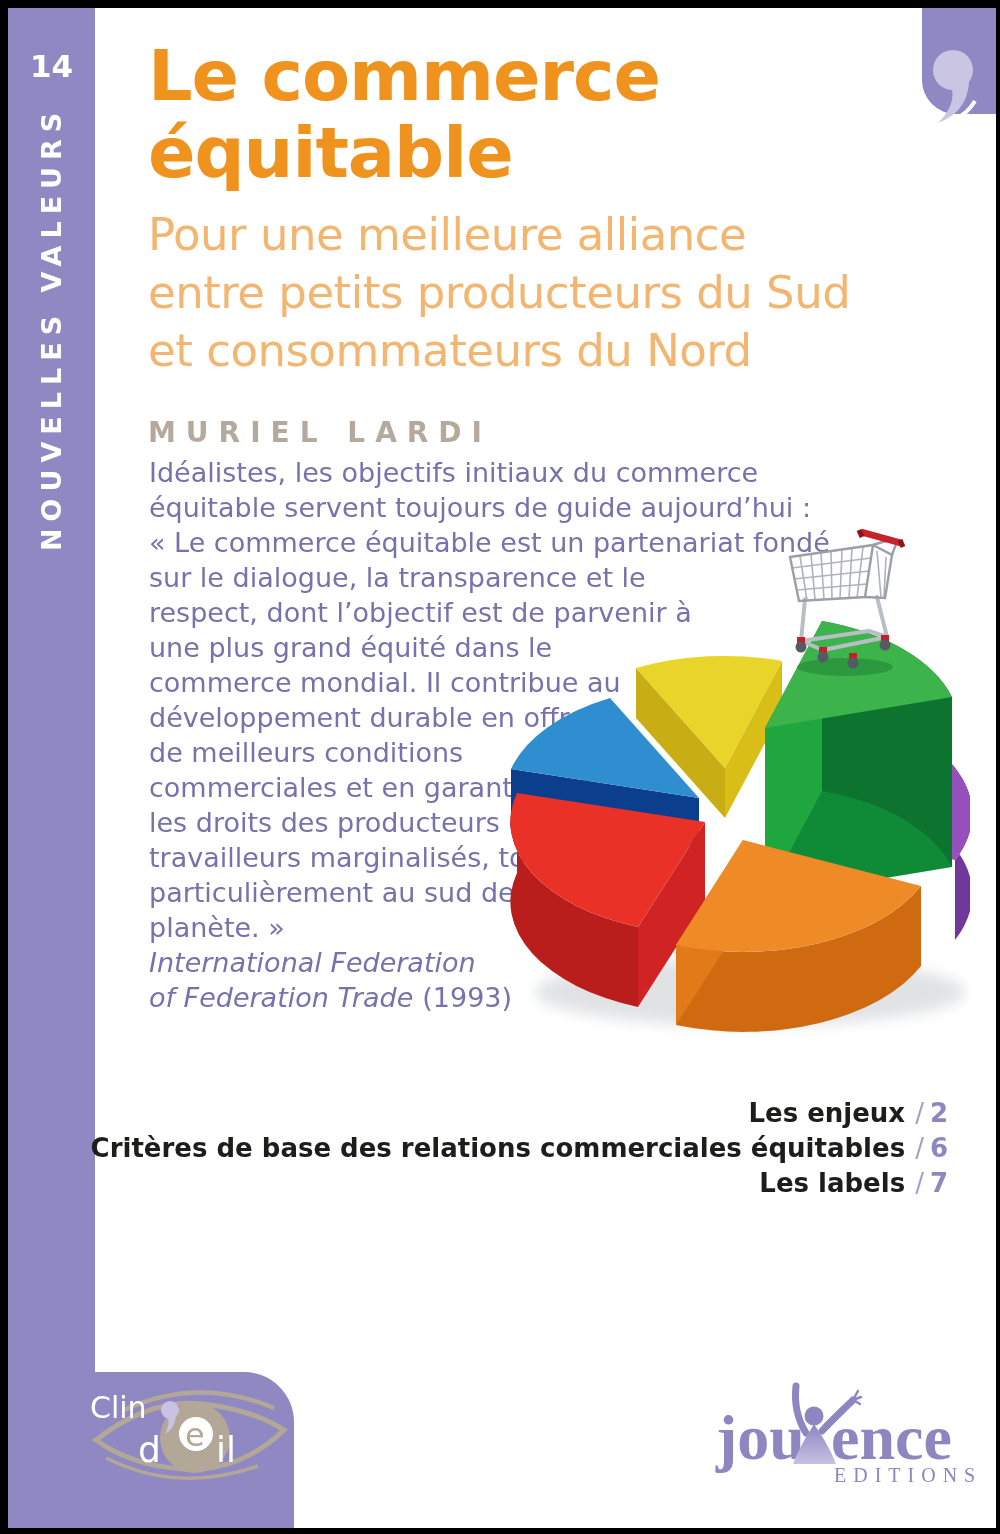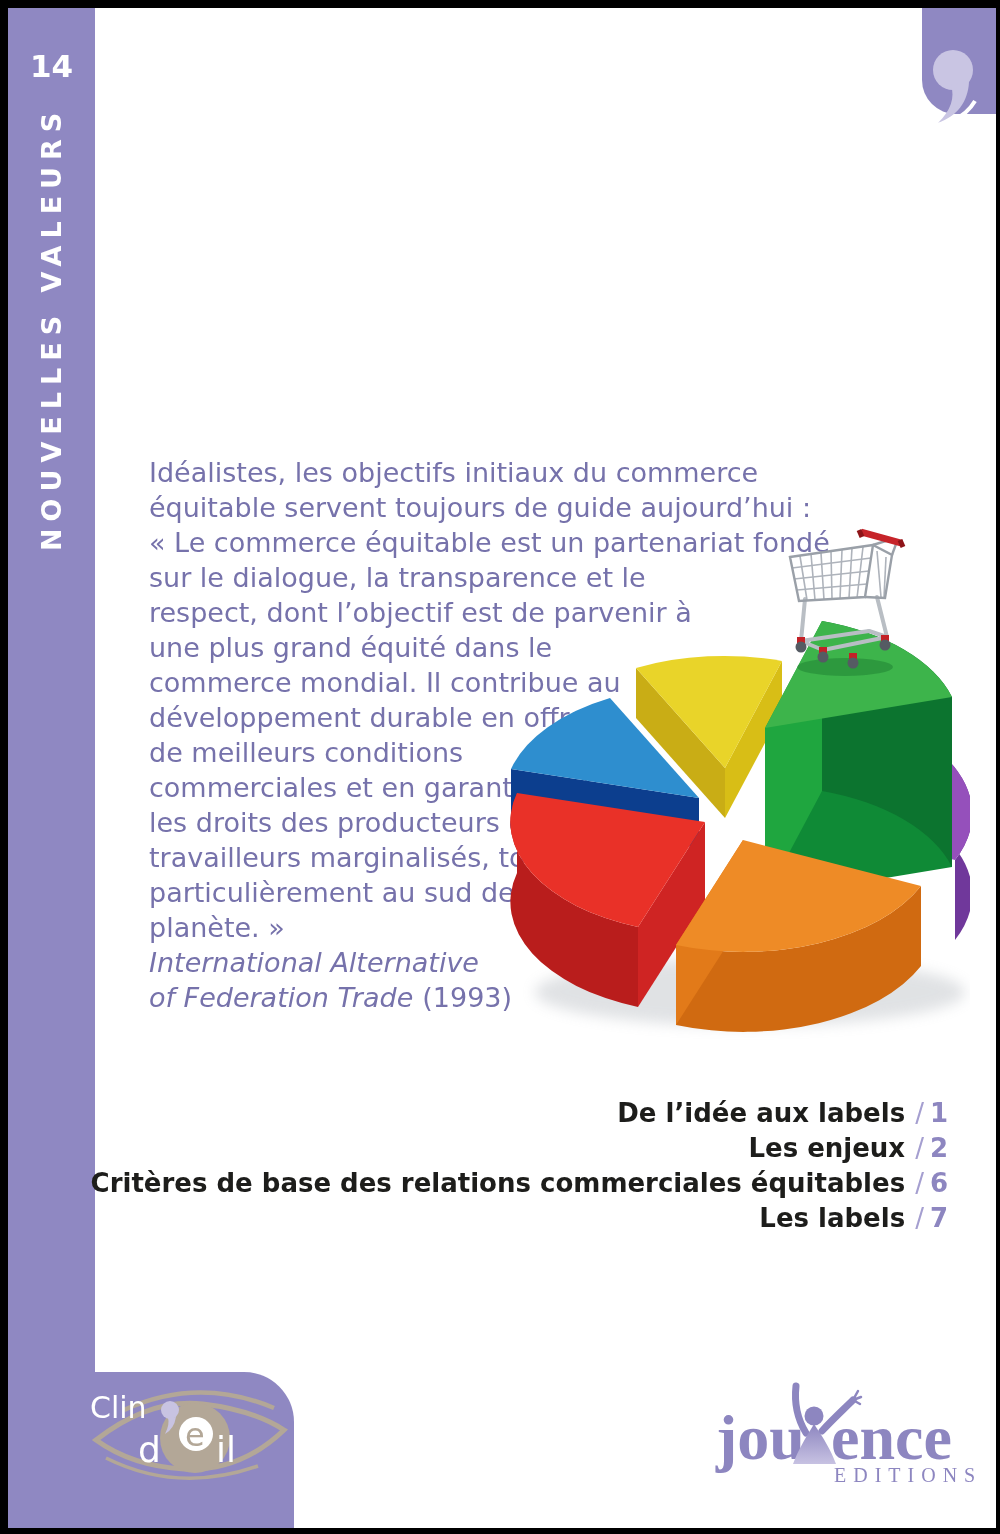--- a/index.html
+++ b/index.html
@@ -62,24 +62,29 @@
   </aside>
 
   <div class="corner">
     <svg width="74" height="120" viewBox="0 0 74 120">
       <circle cx="31" cy="62" r="20" fill="#c9c5e3"></circle>
       <path d="M 47 74 C 46 94 35 108 16 115 C 29 102 33 90 29 77 Z" fill="#c9c5e3"></path>
       <path d="M -2 117 C 22 120 43 110 53 93" stroke="#ffffff" stroke-width="4" fill="none"></path>
     </svg>
   </div>
 
+  <header>
+    <h1 class="title"><span>Le commerce</span><br><span>équitable</span></h1>
+    <h2 class="subtitle">Pour une meilleure alliance<br>entre petits producteurs du Sud<br>et consommateurs du Nord</h2>
+    <div class="author">MURIEL LARDI</div>
+  </header>
 
   <section class="quote">
     <p>Idéalistes, les objectifs initiaux du commerce<br>équitable servent toujours de guide aujourd’hui :<br>« Le commerce équitable est un partenariat fondé<br>sur le dialogue, la transparence et le<br>respect, dont l’objectif est de parvenir à<br>une plus grand équité dans le<br>commerce mondial. Il contribue au<br>développement durable en offrant<br>de meilleurs conditions<br>commerciales et en garantissant<br>les droits des producteurs et des<br>travailleurs marginalisés, tout<br>particulièrement au sud de la<br>planète. »</p>
-    <p class="credit"><span class="it">International Alternative</span><br><span class="it">of Federation Trade</span><span class="yr">(1993)</span></p>
+    <p class="credit"><span class="it">International Federation</span><br><span class="it">of Federation Trade</span><span class="yr">(1993)</span></p>
   </section>
 
   <div class="pie">
     <svg width="470" height="450" viewBox="0 0 470 450">
       <defs>
         <filter id="soft" x="-30%" y="-30%" width="160%" height="160%">
           <feGaussianBlur stdDeviation="7"></feGaussianBlur>
         </filter>
       </defs>
       <ellipse cx="250" cy="396" rx="215" ry="34" fill="#9aa0a8" opacity="0.30" filter="url(#soft)"></ellipse>
@@ -169,21 +174,20 @@
 
       <g>
         <path d="M 96 37 L 136 48" stroke="#c6242a" stroke-width="7" fill="none"></path>
         <path d="M 94 35 L 97 42" stroke="#8e1418" stroke-width="5" fill="none"></path>
         <path d="M 135 45 L 138 52" stroke="#8e1418" stroke-width="5" fill="none"></path>
       </g>
     </svg>
   </div>
 
   <nav class="toc">
-    <div class="toc-row"><span class="toc-label">De l’idée aux labels</span><span class="toc-sep">/</span><span class="toc-page">1</span></div>
     <div class="toc-row"><span class="toc-label">Les enjeux</span><span class="toc-sep">/</span><span class="toc-page">2</span></div>
     <div class="toc-row"><span class="toc-label">Critères de base des relations commerciales équitables</span><span class="toc-sep">/</span><span class="toc-page">6</span></div>
     <div class="toc-row"><span class="toc-label">Les labels</span><span class="toc-sep">/</span><span class="toc-page">7</span></div>
   </nav>
 
   <div class="clin-block">
     <svg width="206" height="126" viewBox="0 0 206 126">
       <path d="M 36 34 Q 110 0 186 32" stroke="#b3a797" stroke-width="4.5" fill="none"></path>
       <path d="M 8 64 Q 62 22 115 28 Q 165 34 196 54 Q 152 96 96 93 Q 44 90 8 64 Z" stroke="#b3a797" stroke-width="5" fill="none"></path>
       <path d="M 18 82 Q 90 118 170 90" stroke="#b3a797" stroke-width="3.5" fill="none"></path>

